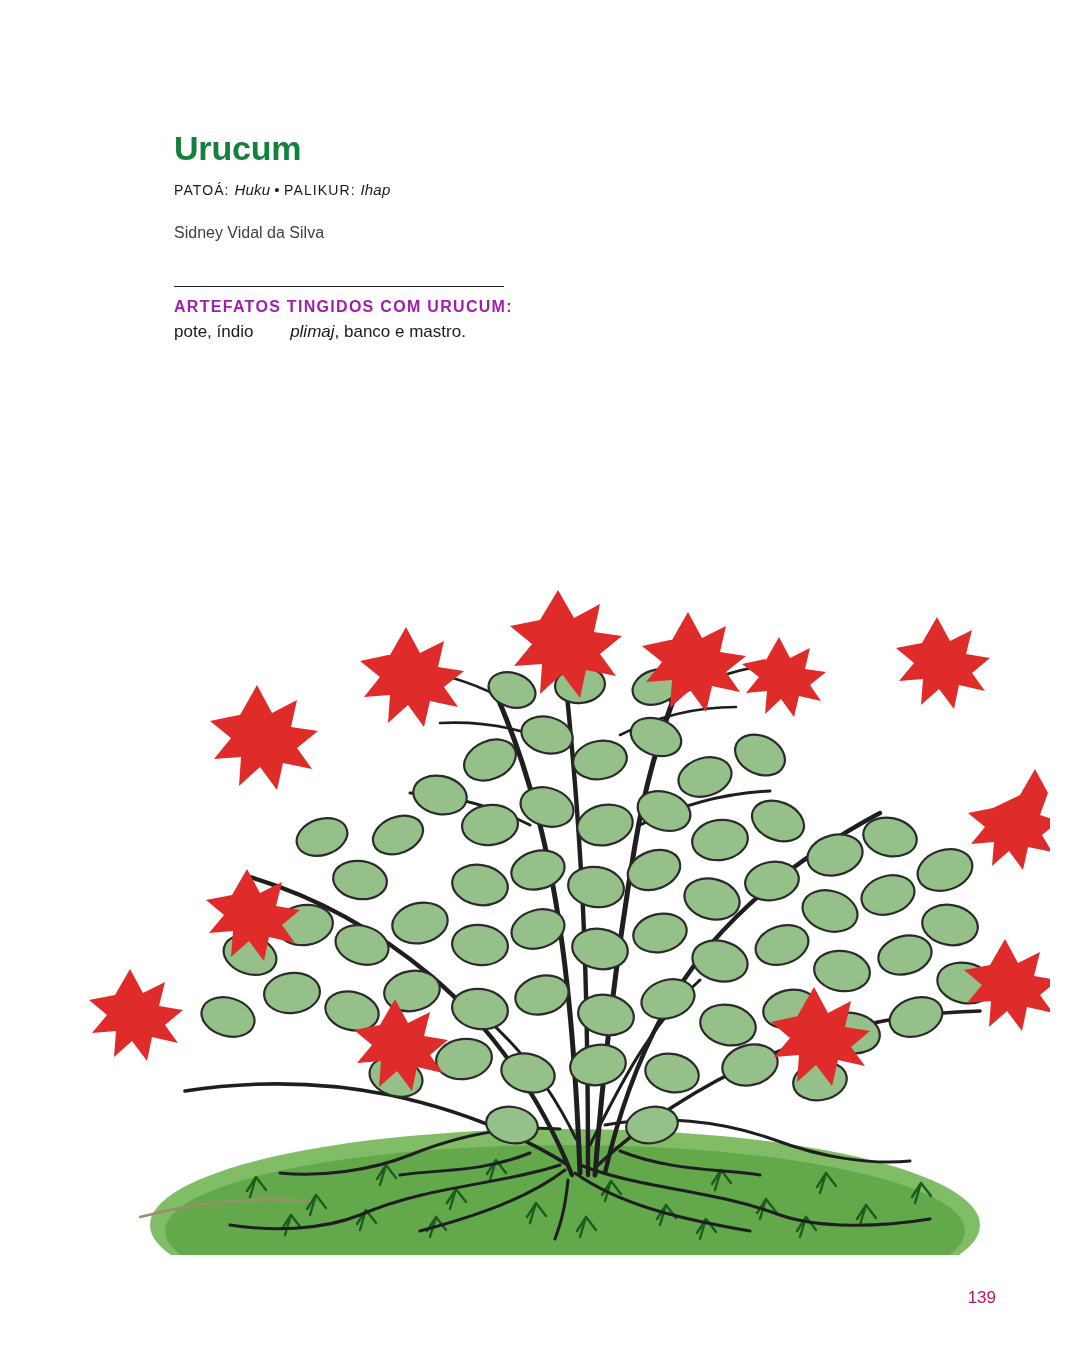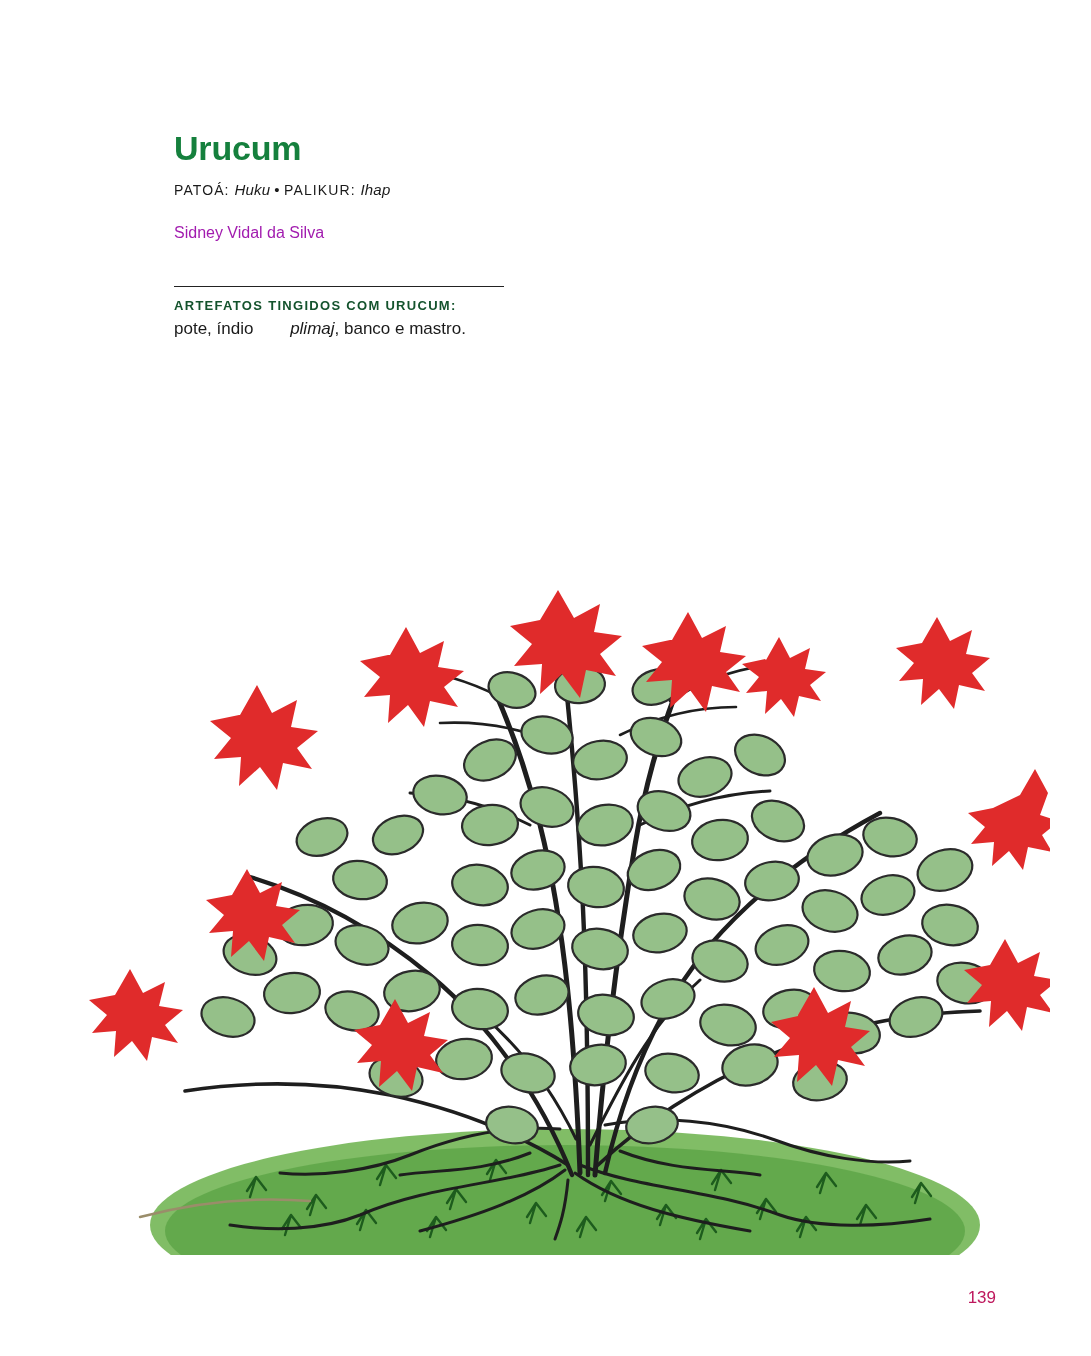--- a/index.html
+++ b/index.html
@@ -52,39 +52,39 @@
   .body-text {
     font-size: 22.5px;
     line-height: 1.45;
     margin: 0 0 26px 0;
     width: 620px;
     color: #1a1a1a;
   }
   .author {
     font-size: 16px;
     margin: 0 0 40px 0;
-    color: #a21caf;
+    color: #404040;
   }
   .note {
     margin-top: 44px;
     width: 330px;
   }
   .note hr {
     border: none;
     border-top: 1.5px solid #222;
     margin: 0 0 11px 0;
     width: 330px;
   }
   .note-head {
-    font-size: 13px;
+    font-size: 16px;
     letter-spacing: 1.3px;
     font-weight: bold;
     text-transform: uppercase;
     margin: 0 0 6px 0;
-    color: #14532d;
+    color: #a21caf;
     white-space: nowrap;
   }
   .note-body {
     font-size: 17px;
     margin: 0;
     color: #1a1a1a;
     white-space: nowrap;
   }
   .note-body .it {
     font-style: italic;

